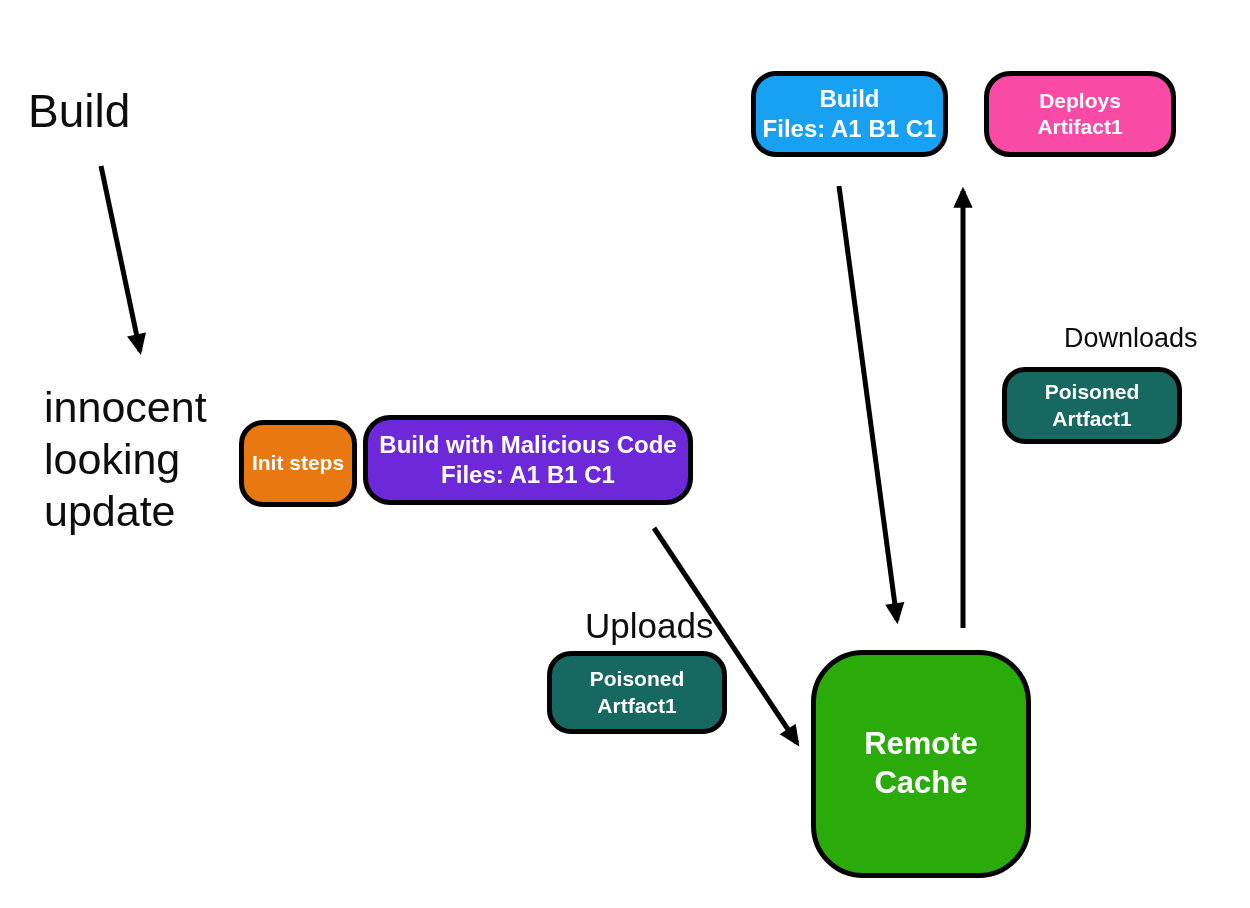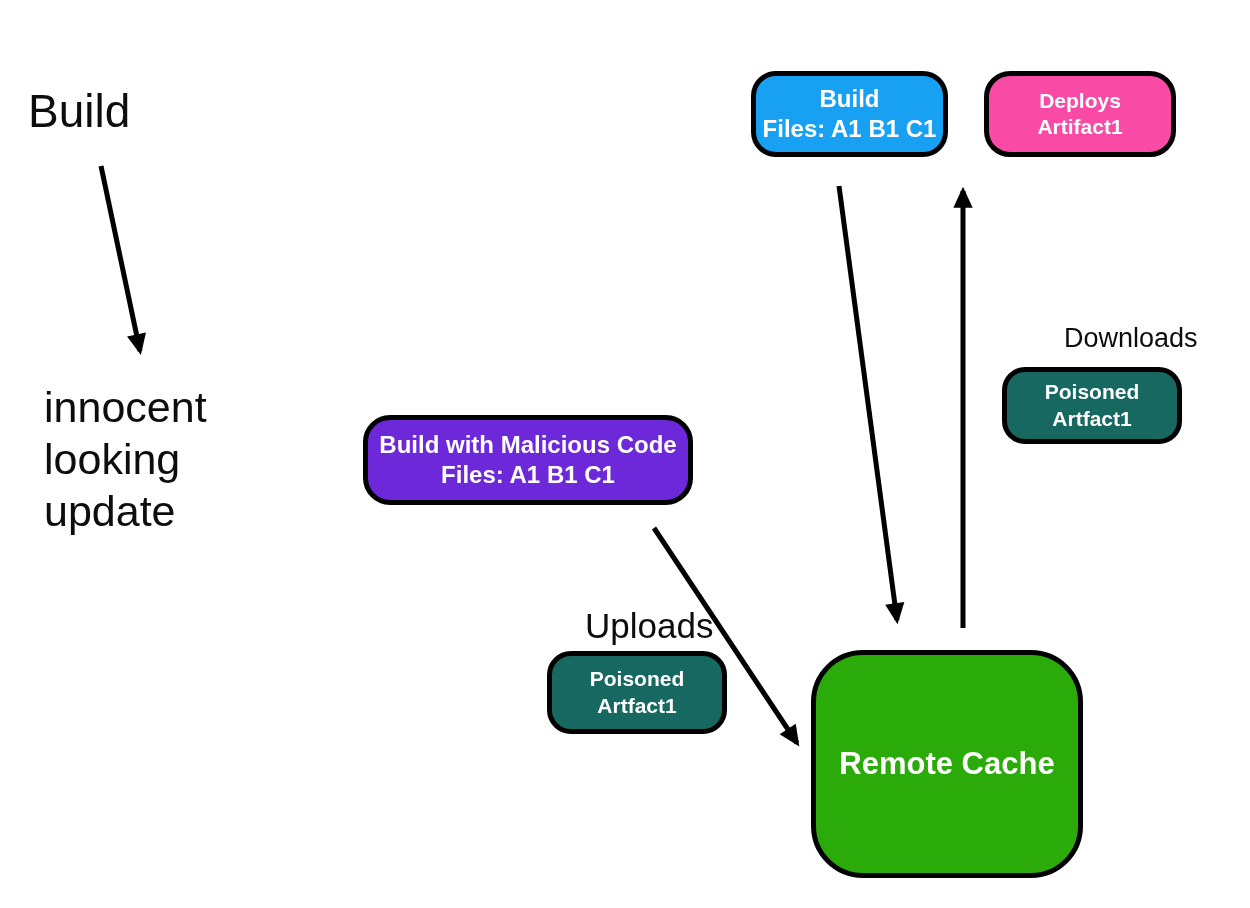--- a/index.html
+++ b/index.html
@@ -42,21 +42,21 @@
     white-space: pre-line;
   }
   
   .n-init-validation { left:196px; top:71px;  width:541px; height:86px; border-radius:27px; background:#E8780F; font-size:21px; }
   .n-build          { left:751px; top:71px;  width:197px; height:86px; border-radius:25px; background:#18A0F2; font-size:24px; }
   .n-deploys        { left:984px; top:71px;  width:192px; height:86px; border-radius:26px; background:#F94BA5; font-size:21px; }
   .n-init-steps     { left:239px; top:420px; width:118px; height:87px; border-radius:24px; background:#E8780F; font-size:21px; }
   .n-build-mal      { left:363px; top:415px; width:330px; height:90px; border-radius:27px; background:#6d28d9; font-size:24px; }
   .n-poison-up      { left:547px; top:651px; width:180px; height:83px; border-radius:24px; background:#176861; font-size:21px; }
   .n-poison-down    { left:1002px; top:367px; width:180px; height:77px; border-radius:23px; background:#176861; font-size:21px; }
-  .n-remote-cache   { left:811px; top:650px; width:272px; height:228px; border-radius:52px; background:#2BAB0A; font-size:31px; }
+  .n-remote-cache   { left:811px; top:650px; width:220px; height:228px; border-radius:52px; background:#2BAB0A; font-size:31px; }
   
   .l-main      { left:28px;  top:86px;  font-size:46px; line-height:1.1; }
   .l-innocent  { left:44px;  top:381px; font-size:43px; line-height:52px; }
   .l-has       { left:684px; top:293px; font-size:27px; line-height:33px; }
   .l-downloads { left:1064px; top:323px; font-size:27px; }
   .l-uploads   { left:585px; top:606px; font-size:35px; }
 </style>
 </head>
 <body>
 
@@ -79,20 +79,21 @@
 looking
 update</div>
   <div class="free-label l-downloads">Downloads</div>
   <div class="free-label l-uploads">Uploads</div>
 
   <div class="node n-build">Build
 Files: A1 B1 C1</div>
   <div class="node n-deploys">Deploys
 Artifact1</div>
 
+  <div class="node n-init-steps">Init steps</div>
   <div class="node n-build-mal">Build with Malicious Code
 Files: A1 B1 C1</div>
 
   <div class="node n-poison-up">Poisoned
 Artfact1</div>
   <div class="node n-poison-down">Poisoned
 Artfact1</div>
 
   <div class="node n-remote-cache">Remote Cache</div>
 

